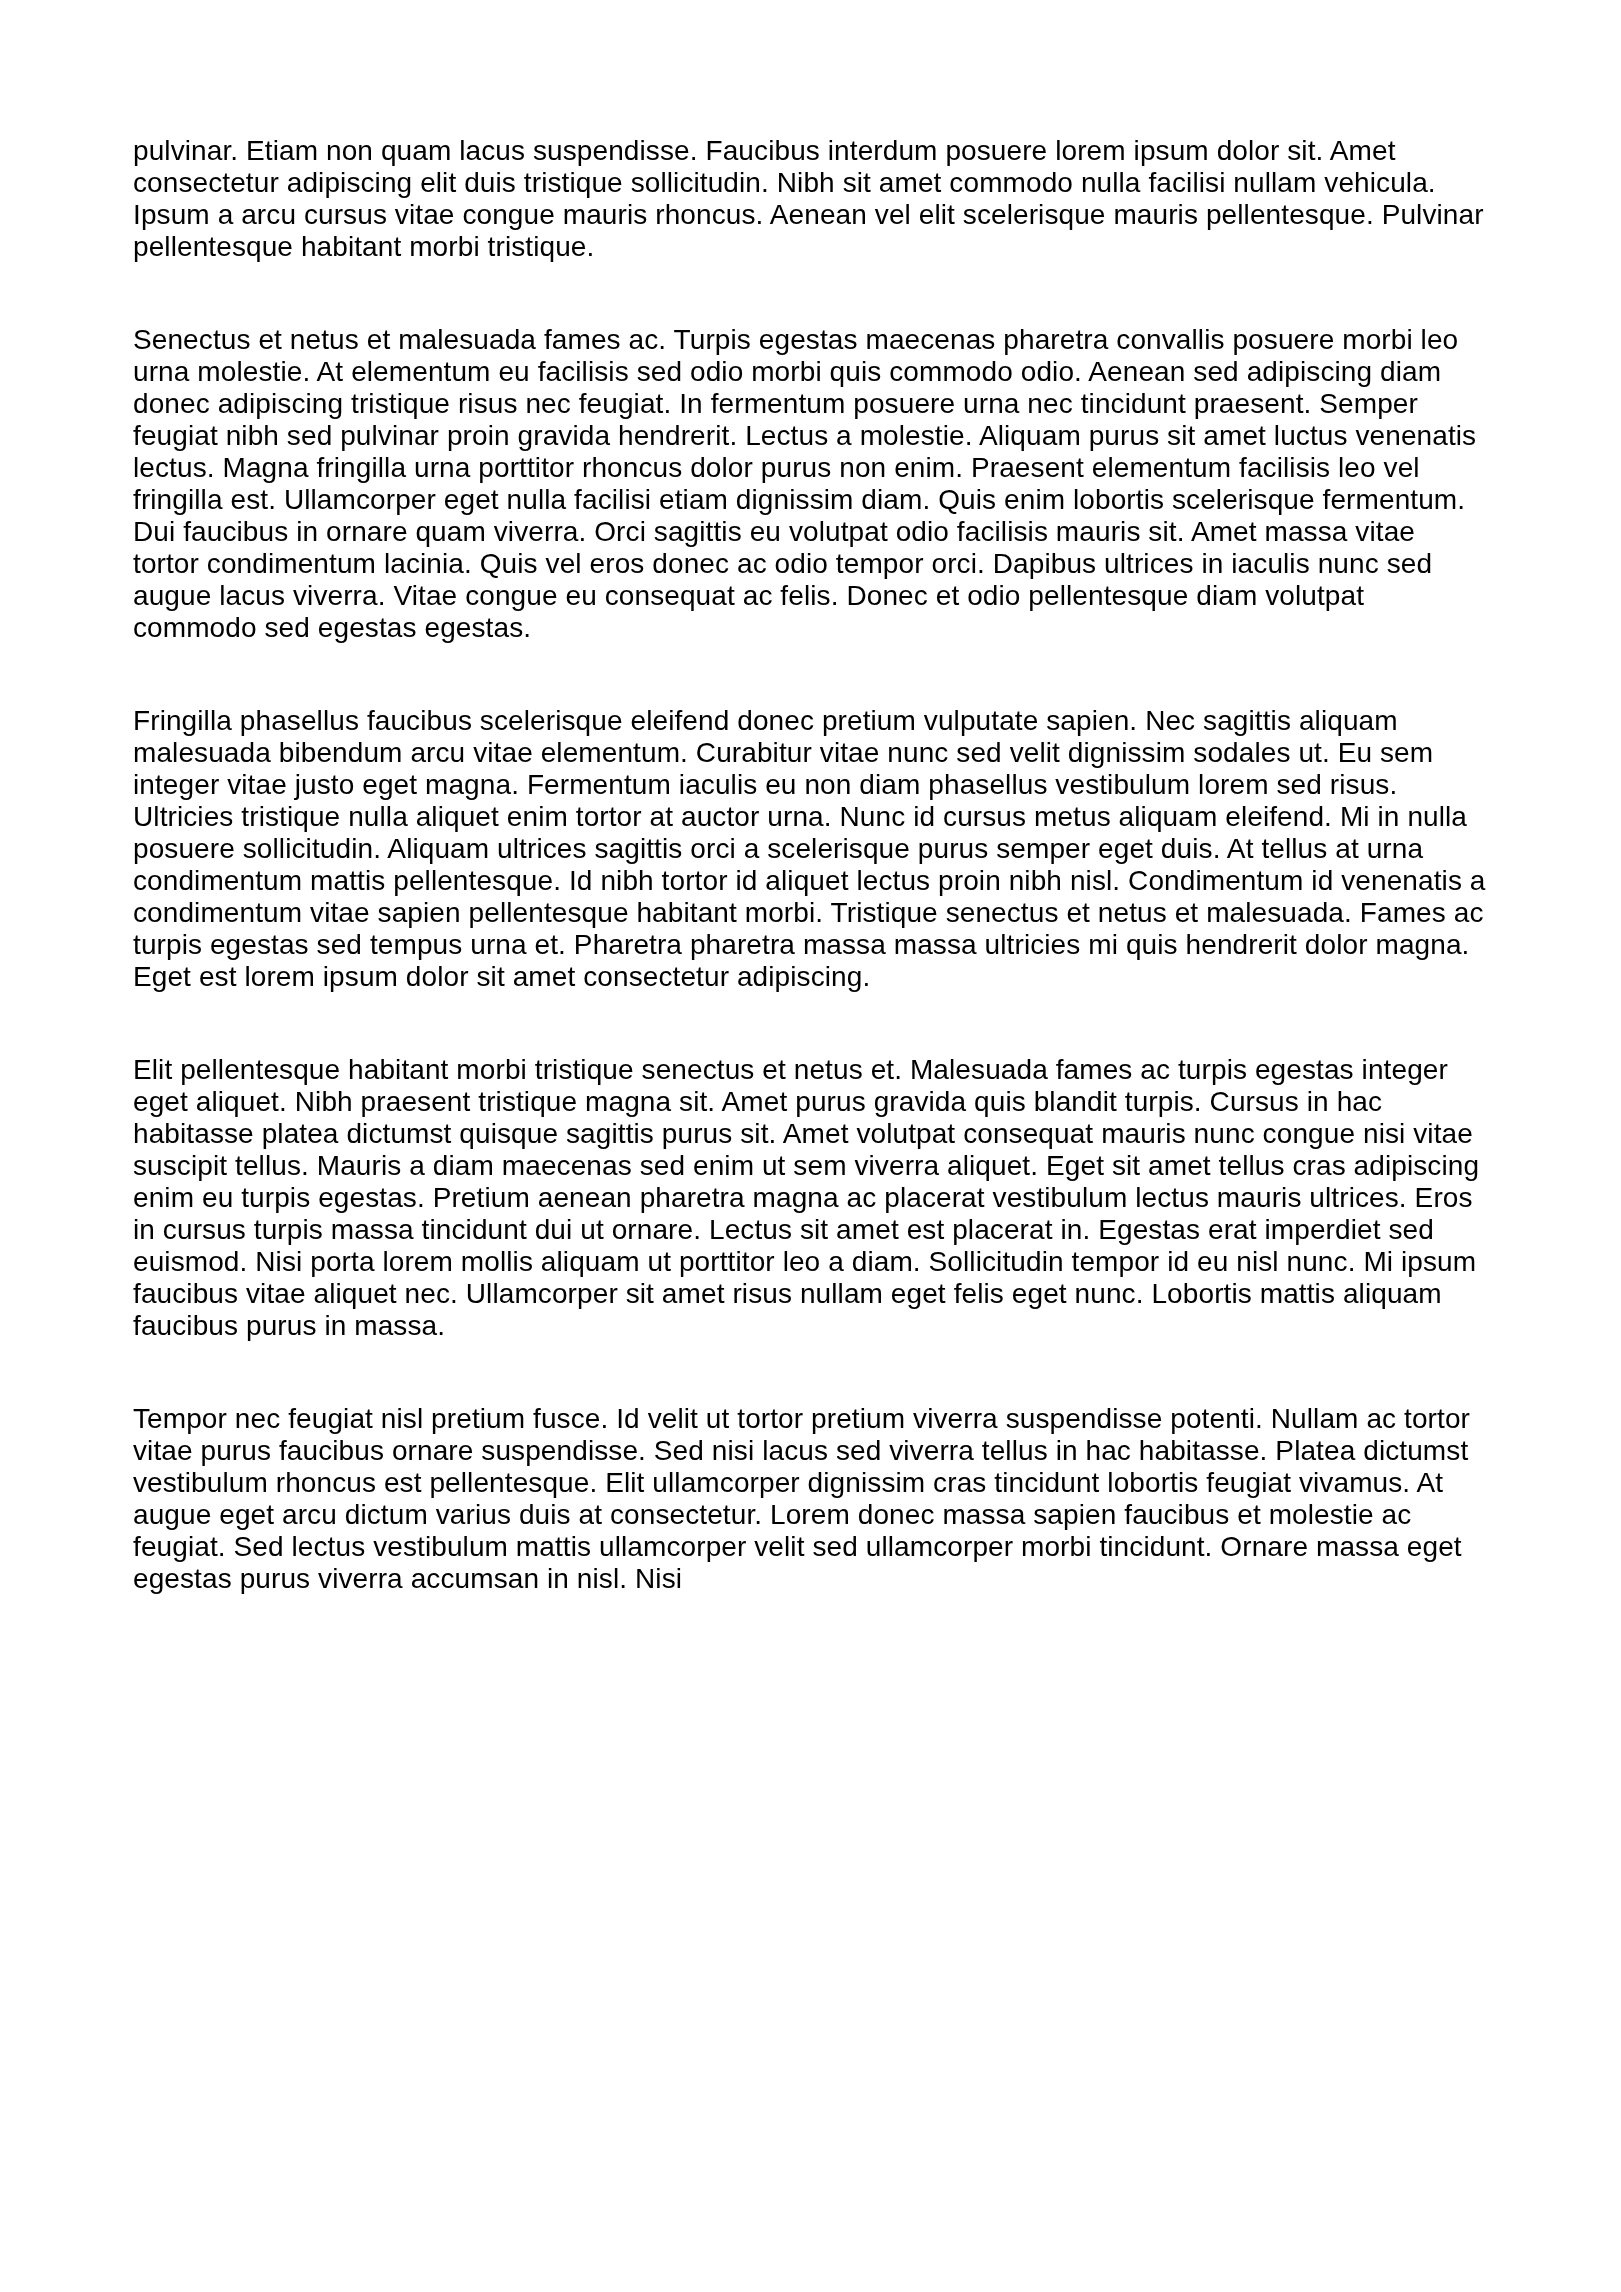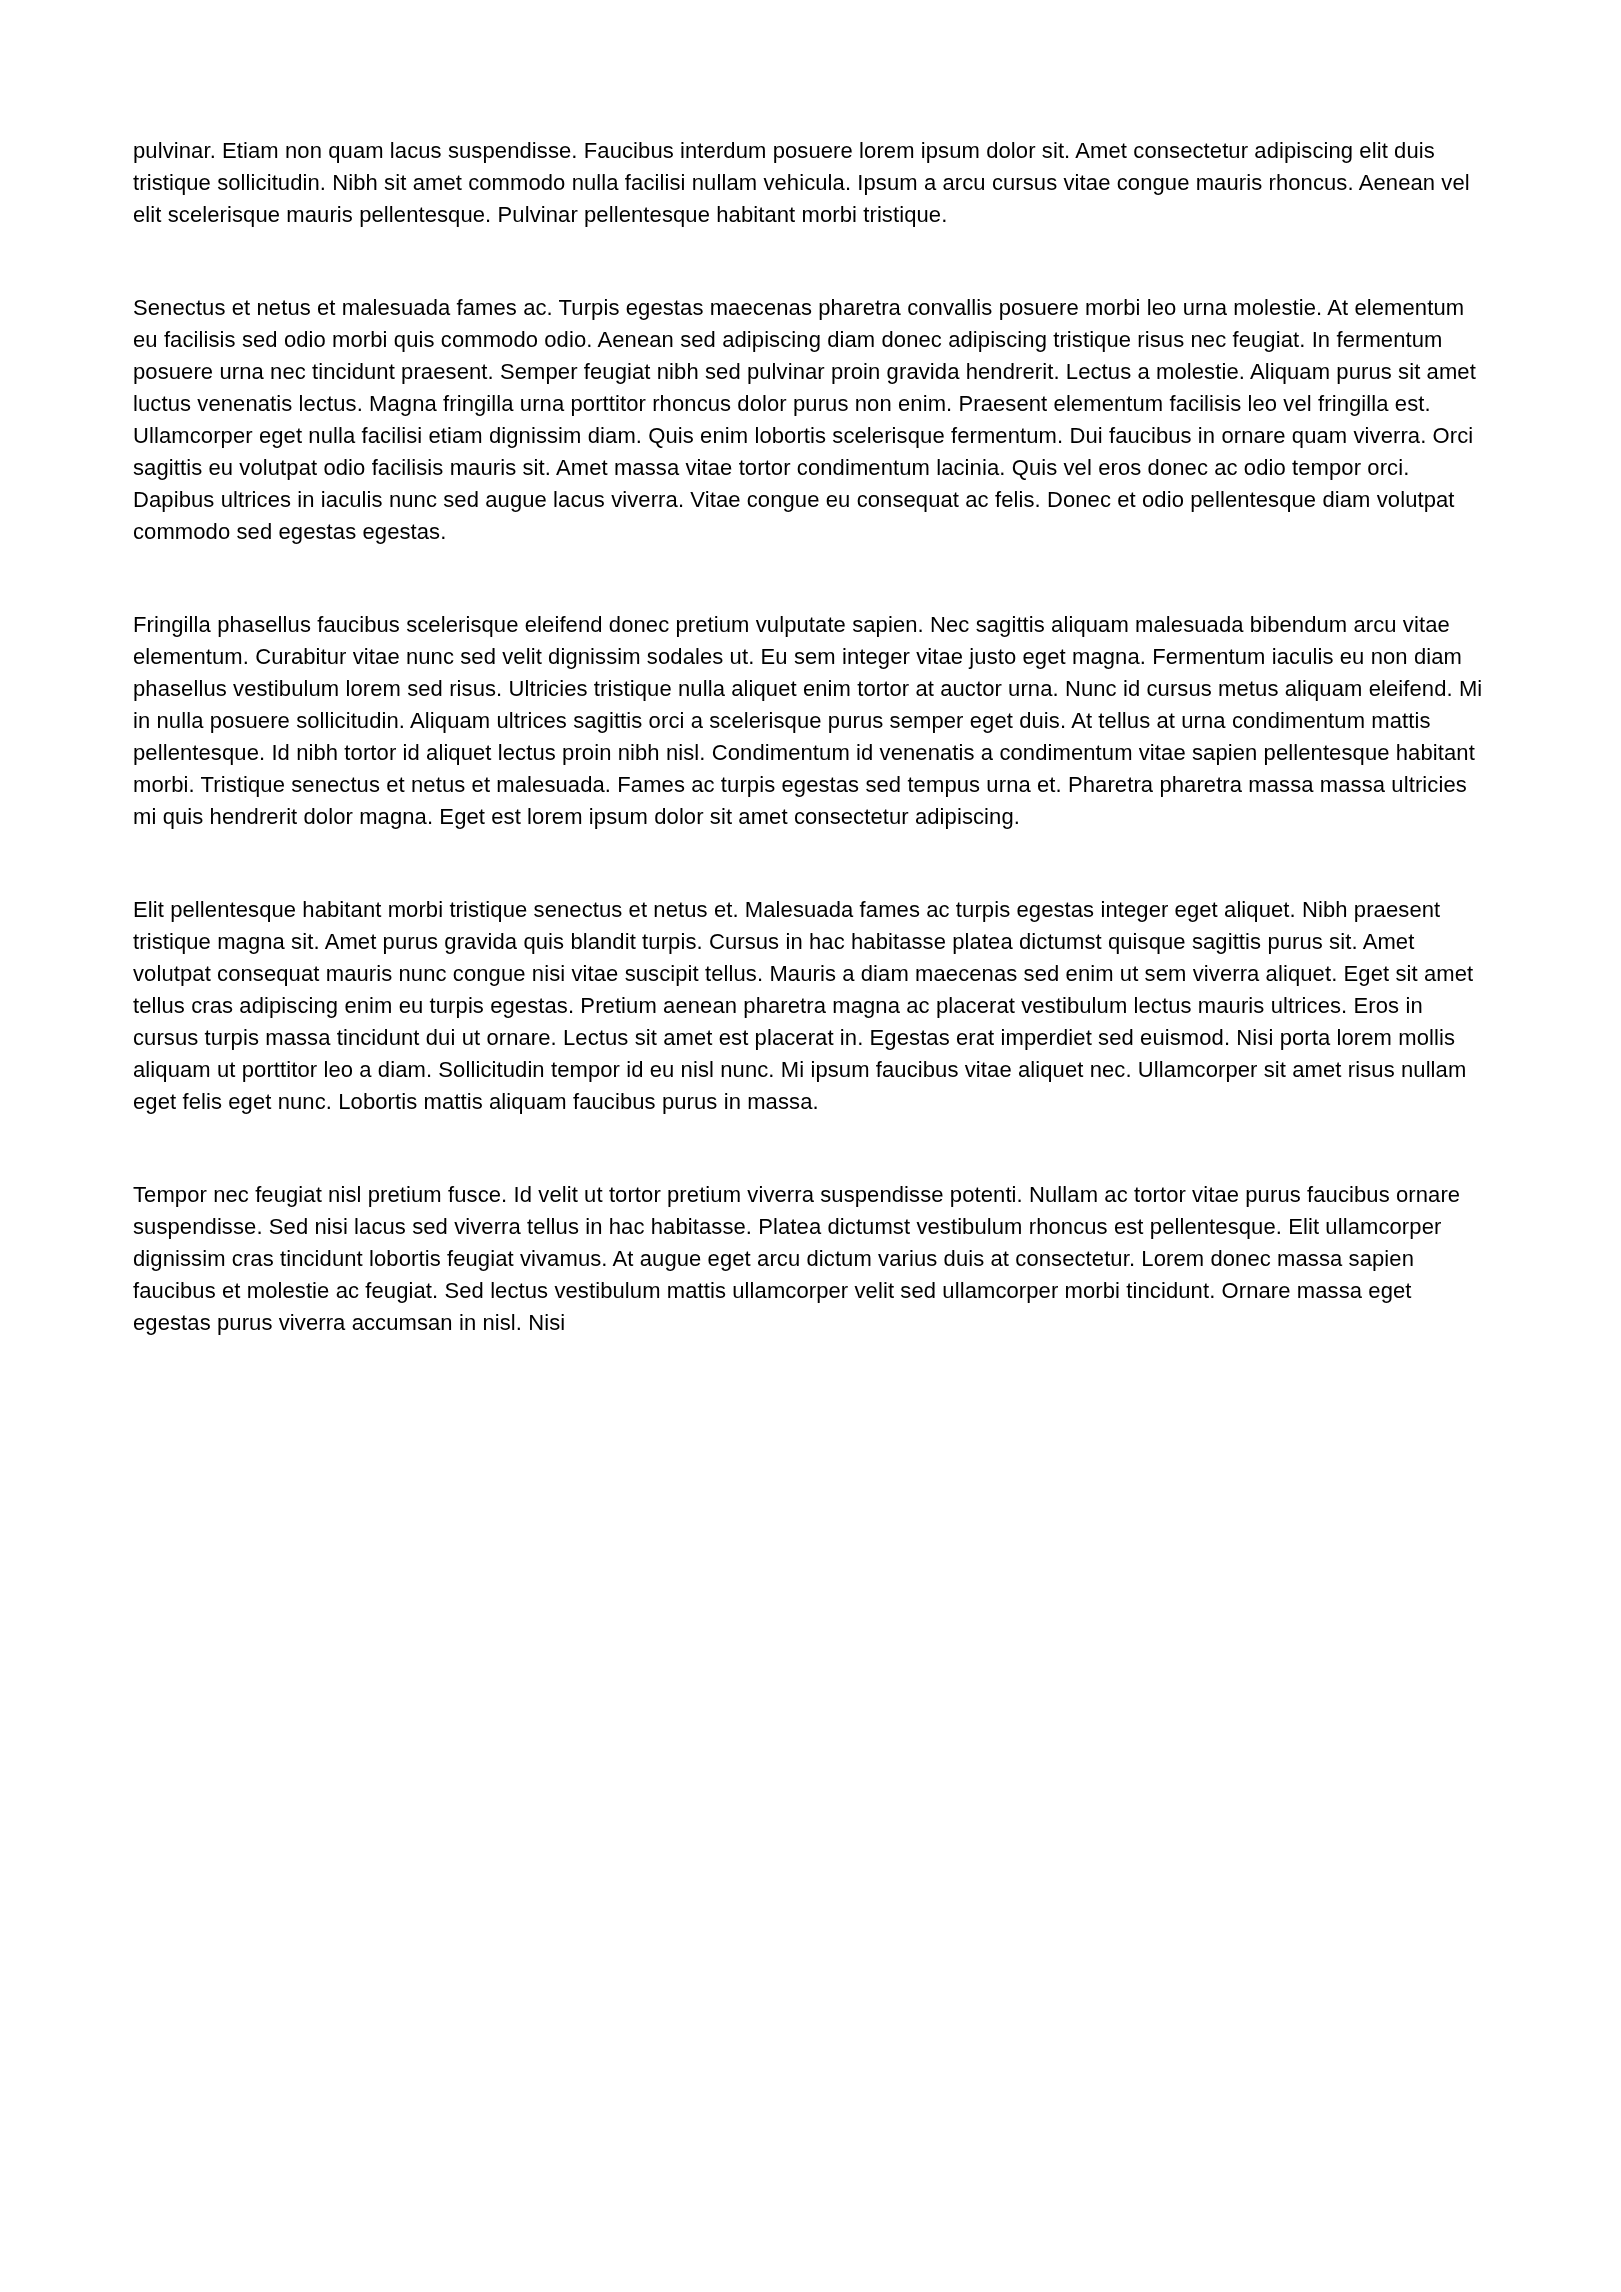--- a/index.html
+++ b/index.html
@@ -15,21 +15,21 @@
     overflow: hidden;
     font-family: "Liberation Sans", sans-serif;
   }
   .content {
     box-sizing: border-box;
     padding: 135px 133px 0 133px;
   }
   .para {
     margin: 0 0 61px 0;
     color: #000000;
-    font-size: 22px;
+    font-size: 28px;
     line-height: 32px;
     letter-spacing: 0.1px;
     text-align: left;
     word-spacing: normal;
   }
 </style>
 </head>
 <body>
 
 <div class="page">

